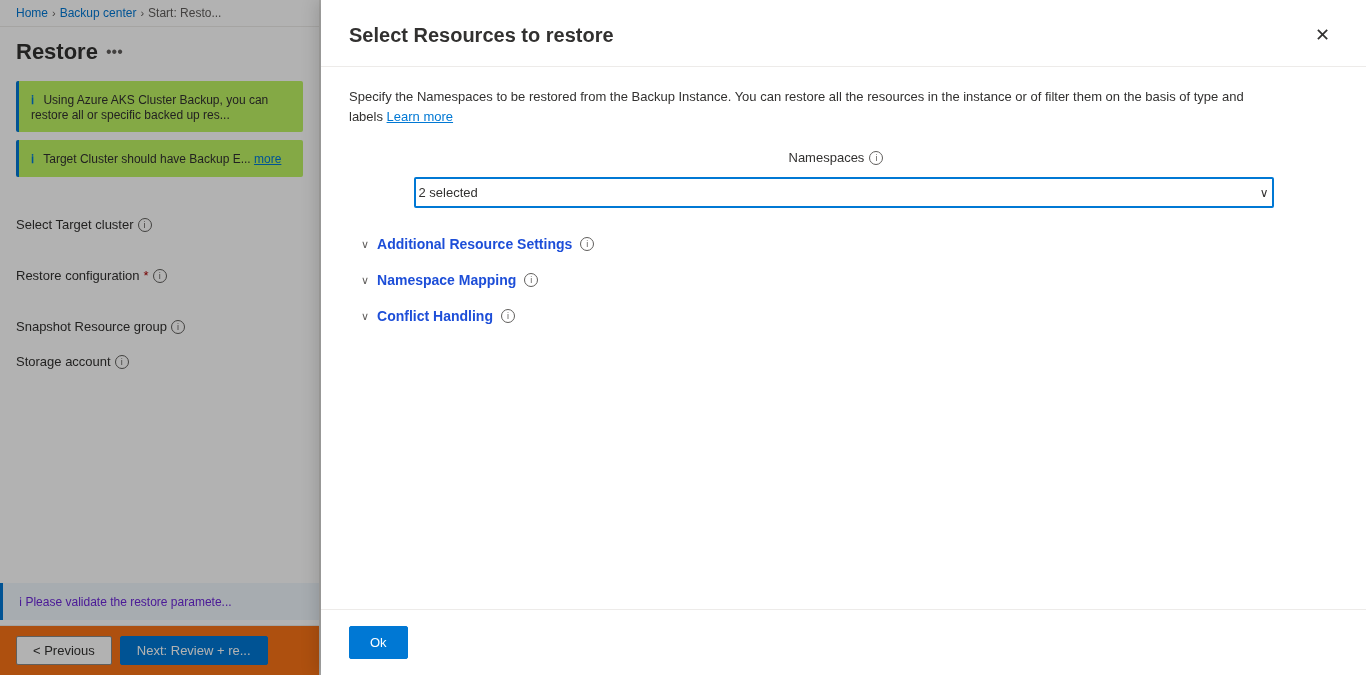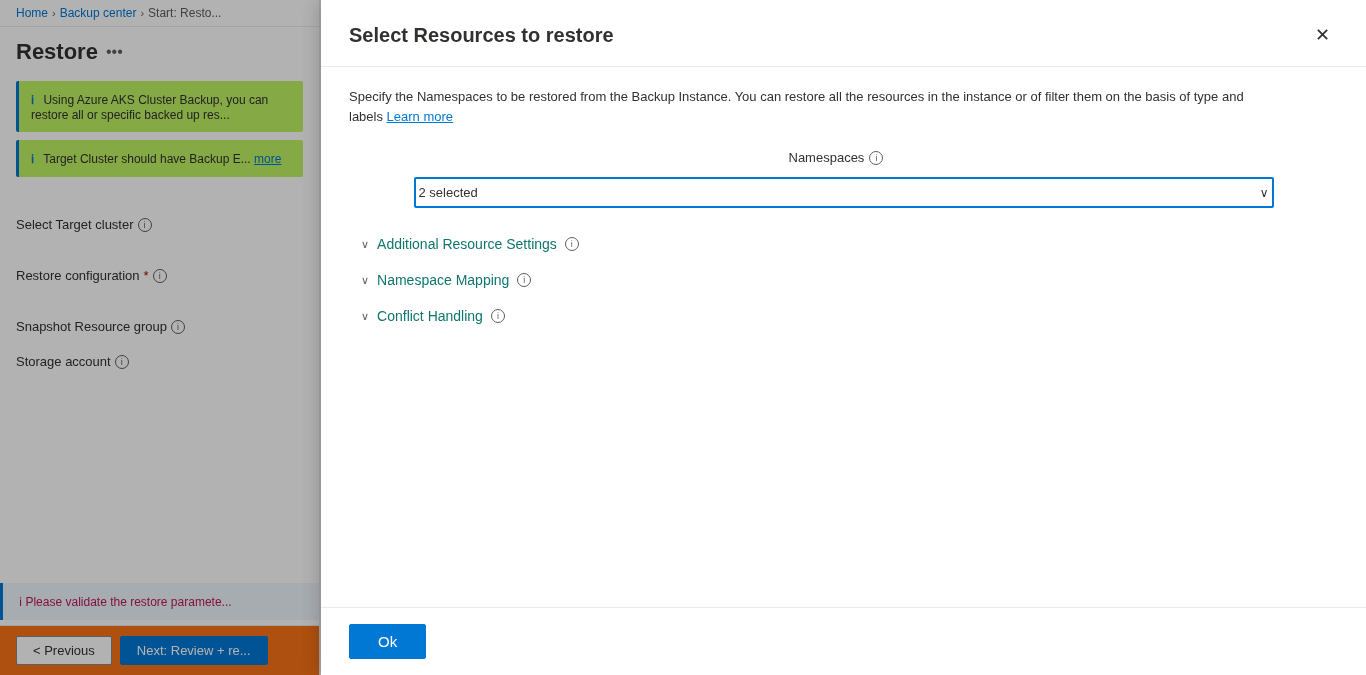--- a/index.html
+++ b/index.html
@@ -108,21 +108,21 @@
 
     .bottom-banner {
       position: absolute;
       bottom: 55px;
       left: 0;
       width: 320px;
       padding: 10px 16px;
       background: #eff6fc;
       border-left: 3px solid #0078d4;
       font-size: 12px;
-      color: #be185d;
+      color: #6d28d9;
     }
 
     .bottom-actions {
       position: absolute;
       bottom: 0;
       left: 0;
       width: 320px;
       padding: 10px 16px;
       display: flex;
       gap: 8px;
@@ -262,37 +262,37 @@
       cursor: pointer;
       font-size: 13px;
       color: #323130;
     }
     .collapsible-arrow {
       font-size: 11px;
       color: #605e5c;
     }
     .collapsible-title {
       font-size: 14px;
-      font-weight: 400;
-      color: #0f766e;
+      font-weight: 700;
+      color: #1d4ed8;
     }
 
     .dialog-footer {
       padding: 16px 28px;
       border-top: 1px solid #edebe9;
       display: flex;
       gap: 8px;
     }
 
     .btn-ok {
-      padding: 8px 28px;
+      padding: 8px 20px;
       background: #0078d4;
       color: #ffffff;
       border: 1px solid #0078d4;
-      font-size: 15px;
+      font-size: 13px;
       cursor: pointer;
       border-radius: 2px;
       font-weight: 400;
     }
 
     .section-divider {
       height: 16px;
     }
   </style>
 </head>

